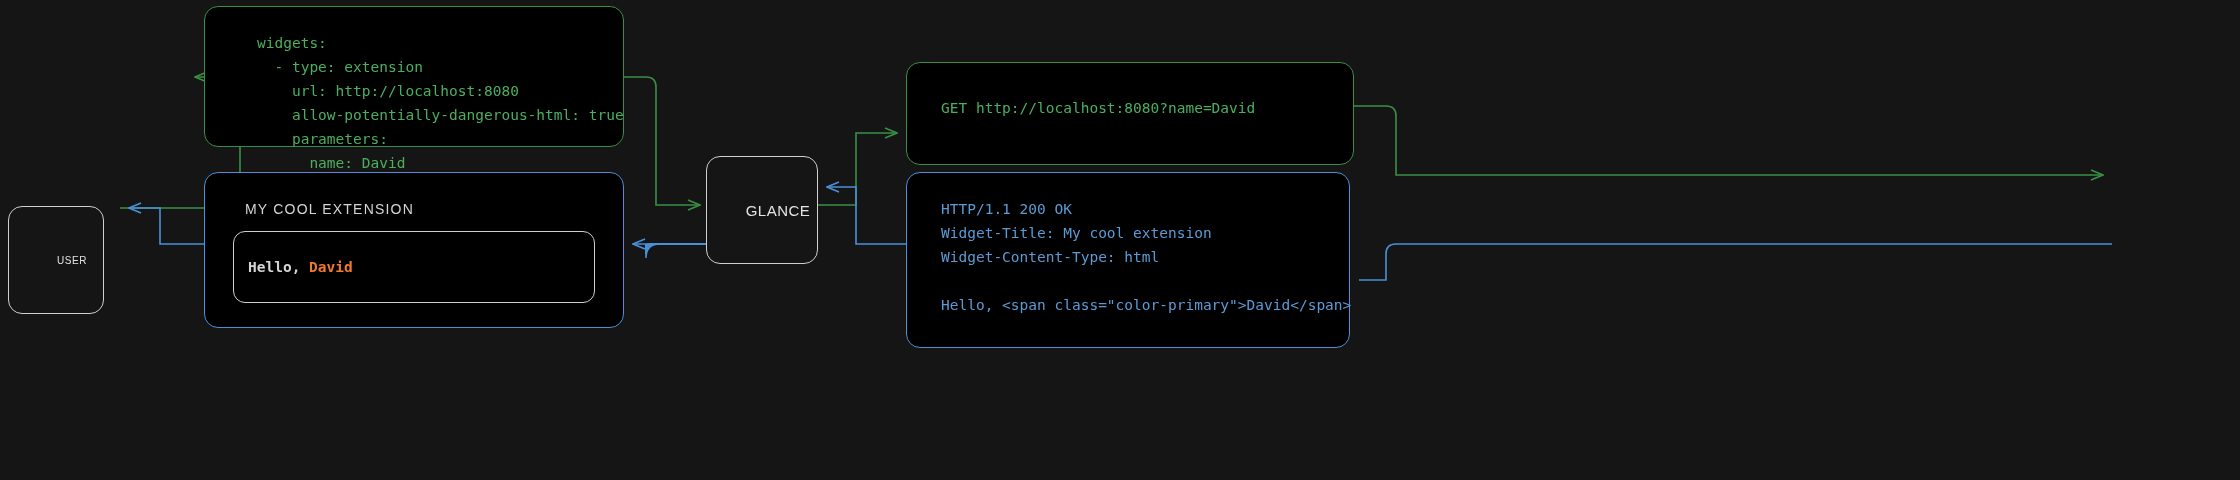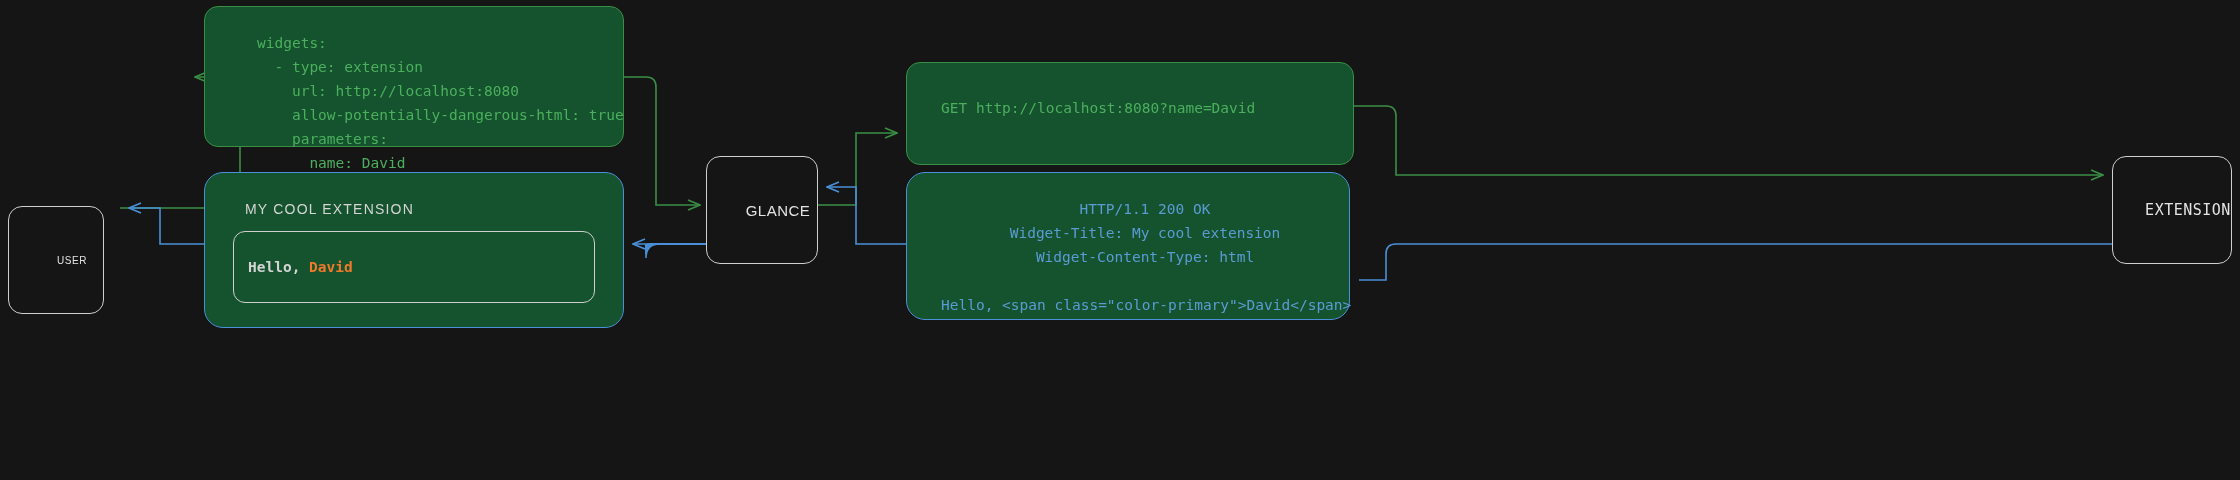--- a/index.html
+++ b/index.html
@@ -13,32 +13,32 @@
   .node{position:absolute;border:1.6px solid #cfcfcf;border-radius:14px;
         background:#151515;display:flex;align-items:center;justify-content:center;
         color:#e3e3e3;box-sizing:border-box;padding-left:32px;}
   .node-user{left:8px;top:206px;width:96px;height:108px;
              font-family:"Liberation Sans",sans-serif;font-size:10px;letter-spacing:.5px;}
   .node-glance{left:706px;top:156px;width:112px;height:108px;
                font-family:"Liberation Sans",sans-serif;font-size:15px;letter-spacing:.5px;}
   .node-ext{left:2112px;top:156px;width:120px;height:108px;
             font-size:15px;letter-spacing:.5px;}
 
-  .box{position:absolute;box-sizing:border-box;border-radius:14px;background:#14532d;
+  .box{position:absolute;box-sizing:border-box;border-radius:14px;background:#000000;
        border:1.6px solid;}
   .box-green{border-color:#3a8f45;color:#4caf5e;}
-  .box-blue{border-color:#4a90d9;color:#5b9bd5;border-radius:19px;}
+  .box-blue{border-color:#4a90d9;color:#5b9bd5;}
 
   .code{font-family:"DejaVu Sans Mono","Liberation Mono",monospace;
         font-size:14.5px;line-height:24px;white-space:pre;}
 
   .box-yaml{left:204px;top:6px;width:420px;height:141px;padding:24px 0 0 52px;}
   .box-get{left:906px;top:62px;width:448px;height:103px;padding:33px 0 0 34px;}
   .box-render{left:204px;top:172px;width:420px;height:156px;padding:0;}
-  .box-http{left:906px;top:172px;width:444px;height:148px;padding:24px 0 0 34px;text-align:center;}
+  .box-http{left:906px;top:172px;width:444px;height:176px;padding:24px 0 0 34px;}
 
   .render-title{font-family:"Liberation Sans",sans-serif;font-size:14px;
                 color:#d5d5d5;letter-spacing:1.2px;padding:28px 0 0 40px;}
   .render-card{margin:14px 28px 0 28px;border:1.3px solid #cfcfcf;border-radius:12px;
                height:70px;display:flex;align-items:center;padding-left:14px;
                color:#d5d5d5;font-size:14.5px;font-weight:bold;}
   .accent{color:#f0792b;}
 </style>
 </head>
 <body>
@@ -74,23 +74,20 @@
       <path d="M204,244 L160,244 L160,208 L129,208" marker-end="url(#ab)"></path>
     </g>
   </svg>
 
   <div class="node node-user">
     <span>USER</span>
   </div>
   <div class="node node-glance">
     <span>GLANCE</span>
   </div>
-  <div class="node node-ext">
-    <span>EXTENSION</span>
-  </div>
 
   <div class="box box-green box-yaml">
     <div class="code">widgets:
   - type: extension
     url: http://localhost:8080
     allow-potentially-dangerous-html: true
     parameters:
       name: David</div>
   </div>
 

